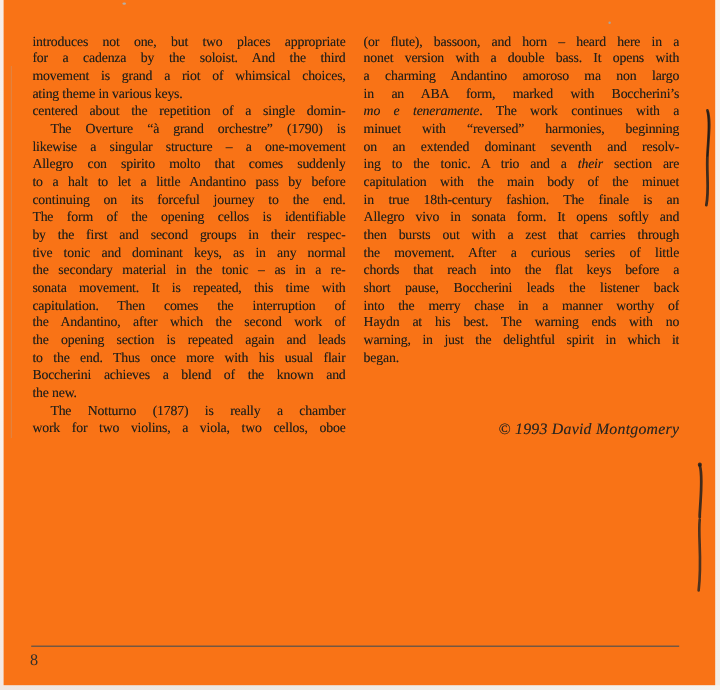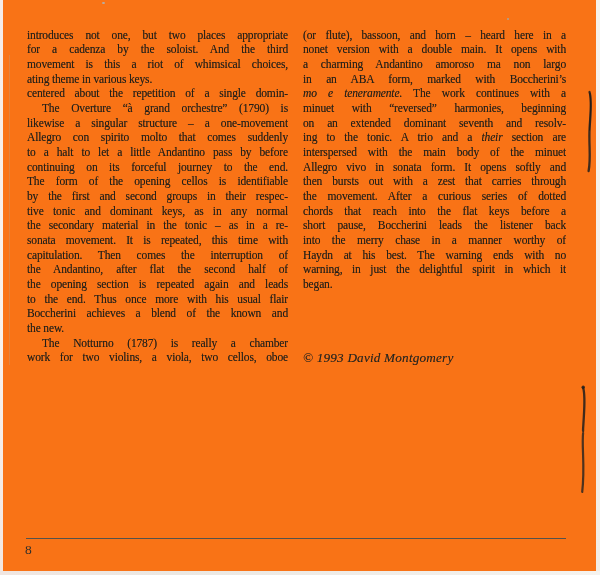--- a/index.html
+++ b/index.html
@@ -16,21 +16,21 @@
     height:14.68px;line-height:14.6px;font-size:11.5px;
     letter-spacing:-0.15px;
     text-align:justify;text-align-last:justify;
     overflow:hidden;
     text-shadow:0 0 .45px rgba(46,40,32,.55);
   }
   .line.end{text-align-last:left;}
   .line.indent{text-indent:15px;}
   .copyright{
     position:absolute;left:303px;top:350px;width:263px;
-    text-align:left;font-style:italic;font-size:13.2px;
+    text-align:right;font-style:italic;font-size:13.2px;
     letter-spacing:.2px;color:#2a2620;
     text-shadow:0 0 .45px rgba(46,40,32,.5);
   }
   .footer-rule{position:absolute;left:26px;top:538px;width:540px;height:1px;background:#55524c;}
   .page-number{position:absolute;left:25px;top:542px;font-size:13.5px;color:#34302a;}
   .binding-mark{position:absolute;filter:blur(.35px);}
   #mark-top{left:584px;top:90px;}
   #mark-bottom{left:576px;top:384px;}
   .speck{position:absolute;border-radius:50%;}
   #speck-1{left:102px;top:2px;width:3px;height:2px;background:#b5afa6;}
@@ -51,55 +51,56 @@
   <div class="edge-left"></div>
   <div class="edge-scan-line"></div>
   <div class="edge-right"></div>
   <div class="edge-bottom"></div>
   <div class="speck" id="speck-1"></div>
   <div class="speck" id="speck-2"></div>
 
   <div class="col" id="col-left">
       <div class="line"><span>introduces not one, but two places appropriate</span></div>
       <div class="line"><span>for a cadenza by the soloist. And the third</span></div>
-      <div class="line"><span>movement is this a riot of whimsical choices,</span></div>
+      <div class="line"><span>movement is grand a riot of whimsical choices,</span></div>
       <div class="line end"><span>ating theme in various keys.</span></div>
       <div class="line"><span>centered about the repetition of a single domin-</span></div>
       <div class="line indent"><span>The Overture “à grand orchestre” (1790) is</span></div>
       <div class="line"><span>likewise a singular structure – a one-movement</span></div>
       <div class="line"><span>Allegro con spirito molto that comes suddenly</span></div>
       <div class="line"><span>to a halt to let a little Andantino pass by before</span></div>
       <div class="line"><span>continuing on its forceful journey to the end.</span></div>
       <div class="line"><span>The form of the opening cellos is identifiable</span></div>
       <div class="line"><span>by the first and second groups in their respec-</span></div>
       <div class="line"><span>tive tonic and dominant keys, as in any normal</span></div>
       <div class="line"><span>the secondary material in the tonic – as in a re-</span></div>
       <div class="line"><span>sonata movement. It is repeated, this time with</span></div>
       <div class="line"><span>capitulation. Then comes the interruption of</span></div>
-      <div class="line"><span>the Andantino, after flat the second half of</span></div>
+      <div class="line"><span>the Andantino, after which the second work of</span></div>
       <div class="line"><span>the opening section is repeated again and leads</span></div>
       <div class="line"><span>to the end. Thus once more with his usual flair</span></div>
       <div class="line"><span>Boccherini achieves a blend of the known and</span></div>
       <div class="line end"><span>the new.</span></div>
       <div class="line indent"><span>The Notturno (1787) is really a chamber</span></div>
       <div class="line"><span>work for two violins, a viola, two cellos, oboe</span></div>
     </div>
   <div class="col" id="col-right">
       <div class="line"><span>(or flute), bassoon, and horn – heard here in a</span></div>
-      <div class="line"><span>nonet version with a double main. It opens with</span></div>
+      <div class="line"><span>nonet version with a double bass. It opens with</span></div>
       <div class="line"><span>a charming Andantino amoroso ma non largo</span></div>
       <div class="line"><span>in an ABA form, marked with Boccherini’s</span></div>
       <div class="line"><i>mo e teneramente</i><span>. The work continues with a</span></div>
       <div class="line"><span>minuet with “reversed” harmonies, beginning</span></div>
       <div class="line"><span>on an extended dominant seventh and resolv-</span></div>
       <div class="line"><span>ing to the tonic. A trio and a </span><i>their</i><span> section are</span></div>
-      <div class="line"><span>interspersed with the main body of the minuet</span></div>
+      <div class="line"><span>capitulation with the main body of the minuet</span></div>
+      <div class="line"><span>in true 18th-century fashion. The finale is an</span></div>
       <div class="line"><span>Allegro vivo in sonata form. It opens softly and</span></div>
       <div class="line"><span>then bursts out with a zest that carries through</span></div>
-      <div class="line"><span>the movement. After a curious series of dotted</span></div>
+      <div class="line"><span>the movement. After a curious series of little</span></div>
       <div class="line"><span>chords that reach into the flat keys before a</span></div>
       <div class="line"><span>short pause, Boccherini leads the listener back</span></div>
       <div class="line"><span>into the merry chase in a manner worthy of</span></div>
       <div class="line"><span>Haydn at his best. The warning ends with no</span></div>
       <div class="line"><span>warning, in just the delightful spirit in which it</span></div>
       <div class="line end"><span>began.</span></div>
     </div>
 
   <div class="copyright">© 1993 David Montgomery</div>
 

